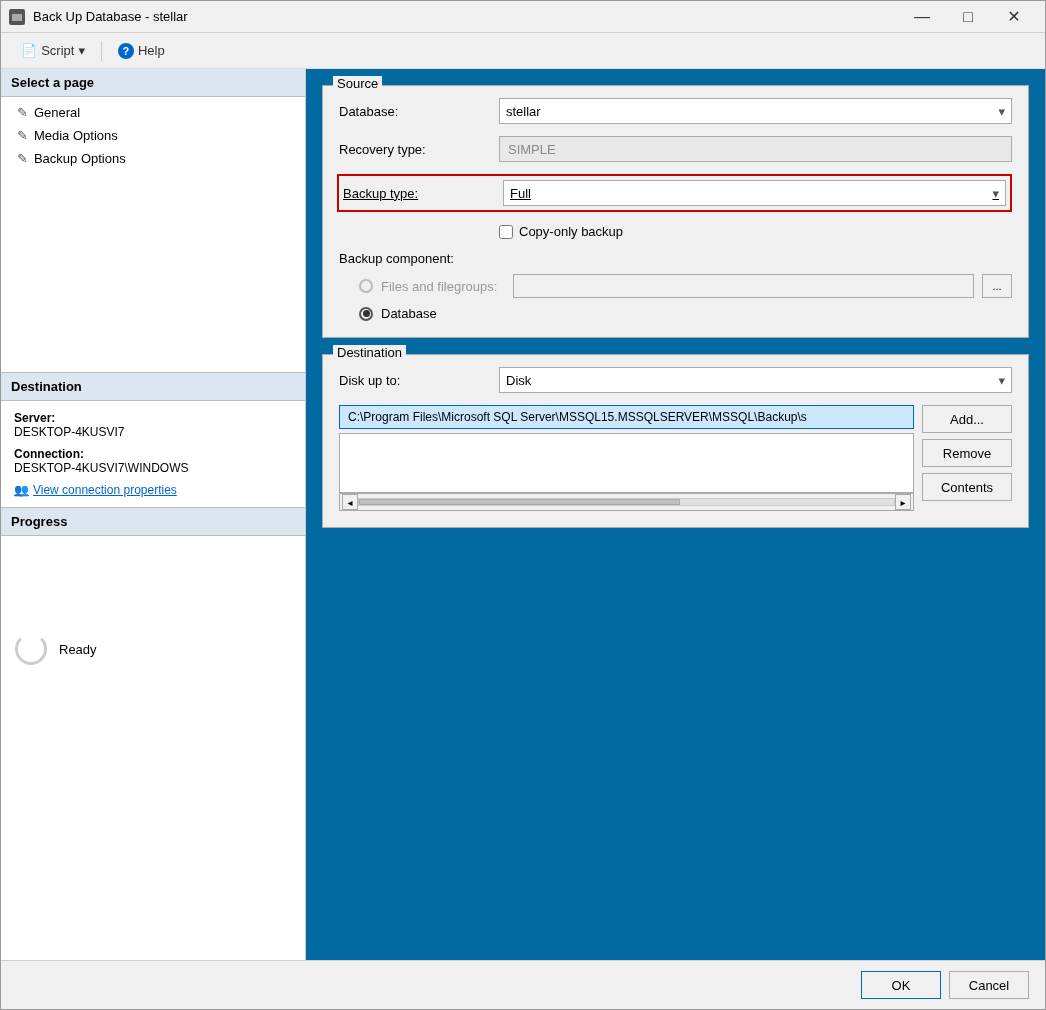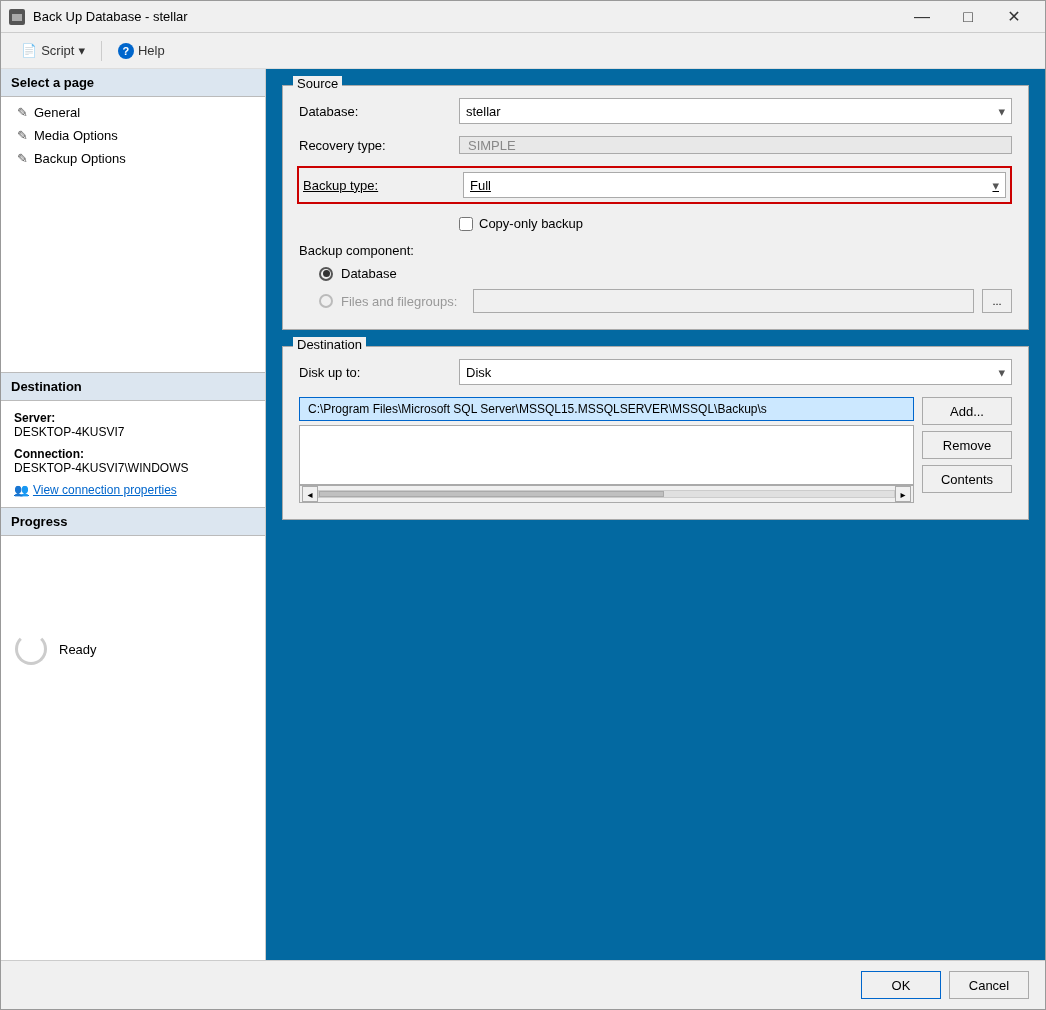--- a/index.html
+++ b/index.html
@@ -12,21 +12,21 @@
     .title-bar-title { flex: 1; font-size: 13px; font-weight: 400; }
     .title-bar-controls { display: flex; gap: 0; }
     .title-bar-btn { width: 46px; height: 32px; border: none; background: transparent; font-size: 16px; cursor: pointer; display: flex; align-items: center; justify-content: center; color: #333; }
 
     .toolbar { background: #f0f0f0; height: 36px; display: flex; align-items: center; padding: 0 12px; border-bottom: 1px solid #ddd; flex-shrink: 0; gap: 4px; }
     .toolbar-btn { display: flex; align-items: center; gap: 4px; padding: 4px 8px; border: none; background: transparent; cursor: pointer; font-size: 13px; color: #333; }
     .toolbar-divider { width: 1px; background: #ccc; height: 20px; margin: 0 4px; }
 
     .content { display: flex; flex: 1; overflow: hidden; }
 
-    .sidebar { width: 265px; background: #fff; border-right: 1px solid #ccc; display: flex; flex-direction: column; flex-shrink: 0; }
+    .sidebar { width: 305px; background: #fff; border-right: 1px solid #ccc; display: flex; flex-direction: column; flex-shrink: 0; }
     .sidebar-section { background: #dce6f0; padding: 6px 10px; font-weight: 600; font-size: 13px; color: #000; border-bottom: 1px solid #bbb; }
     .sidebar-items { padding: 4px 0; flex: 0; }
     .sidebar-item { display: flex; align-items: center; padding: 4px 16px; cursor: pointer; color: #000; font-size: 13px; }
     .sidebar-item-icon { margin-right: 6px; color: #555; }
 
     .sidebar-connection { background: #dce6f0; padding: 6px 10px; font-weight: 600; font-size: 13px; color: #000; border-top: 1px solid #bbb; border-bottom: 1px solid #bbb; margin-top: auto; }
     .sidebar-conn-content { padding: 10px 13px; background: #fff; }
     .sidebar-conn-row { margin-bottom: 8px; }
     .sidebar-conn-label { font-weight: 600; font-size: 12px; }
     .sidebar-conn-value { font-size: 12px; }
@@ -40,21 +40,21 @@
 
     .group-box { border: 1px solid #aaa; background: #f0f0f0; margin-bottom: 16px; position: relative; padding: 12px 16px 16px; }
     .group-label { position: absolute; top: -10px; left: 10px; background: #f0f0f0; padding: 0 4px; font-size: 13px; font-weight: 400; }
 
     .form-row { display: flex; align-items: center; margin-bottom: 12px; }
     .form-label { width: 160px; flex-shrink: 0; font-size: 13px; }
     .form-control { flex: 1; border-radius: 6px; }
 
     .select-box { width: 100%; height: 26px; border: 1px solid #aaa; background: white; padding: 2px 6px; font-size: 13px; display: flex; align-items: center; justify-content: space-between; cursor: pointer; }
     .select-box-arrow { color: #555; }
-    .readonly-field { width: 100%; height: 18px; border: 1px solid #aaa; background: #e8e8e8; padding: 2px 8px; font-size: 13px; display: flex; align-items: center; color: #888; }
+    .readonly-field { width: 100%; height: 26px; border: 1px solid #aaa; background: #e8e8e8; padding: 2px 8px; font-size: 13px; display: flex; align-items: center; color: #888; }
 
     .checkbox-row { display: flex; align-items: center; gap: 6px; margin-bottom: 12px; margin-left: 0; }
     .checkbox-label { font-size: 13px; }
 
     .component-label { font-size: 13px; margin-bottom: 8px; }
     .radio-group { display: flex; flex-direction: column; gap: 8px; margin-left: 20px; }
     .radio-row { display: flex; align-items: center; gap: 8px; }
     .radio-label { font-size: 13px; }
     .files-input { flex: 1; height: 24px; border: 1px solid #aaa; background: white; }
     .browse-btn { width: 30px; height: 24px; border: 1px solid #aaa; background: #f0f0f0; cursor: pointer; font-size: 11px; display: flex; align-items: center; justify-content: center; }
@@ -196,28 +196,28 @@
         </div>
 
         <div class="checkbox-row" style="margin-left: 160px;">
           <input type="checkbox" style="">
           <label class="checkbox-label">Copy-only backup</label>
         </div>
 
         <div class="component-label">Backup component:</div>
         <div class="radio-group">
           <div class="radio-row">
-            <div class="radio-circle checked"></div>
-            <span class="radio-label">Database</span>
-          </div>
-          <div class="radio-row">
             <div class="radio-circle disabled"></div>
             <span class="radio-label" style="color:#999;">Files and filegroups:</span>
             <input type="text" class="files-input" style="margin-left: 8px; background: rgb(240, 240, 240);" disabled="">
             <button class="browse-btn">...</button>
+          </div>
+          <div class="radio-row">
+            <div class="radio-circle checked"></div>
+            <span class="radio-label">Database</span>
           </div>
         </div>
       </div>
 
       <div class="group-box">
         <span class="group-label">Destination</span>
 
         <div class="form-row">
           <div class="form-label">Disk up to:</div>
           <div class="form-control">

